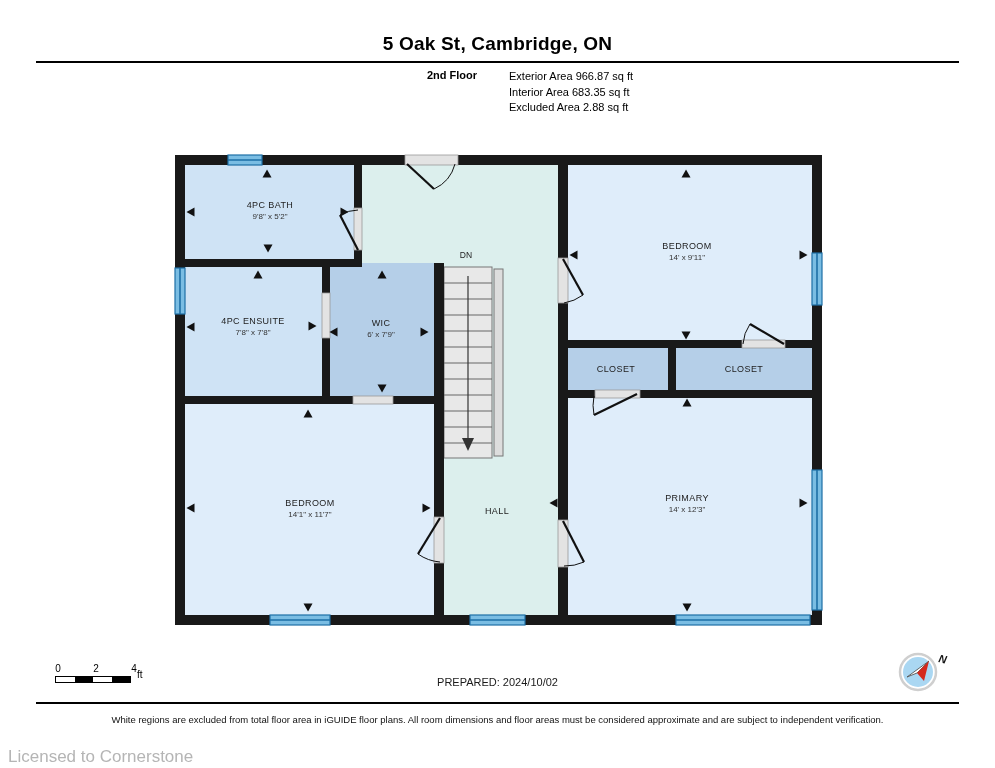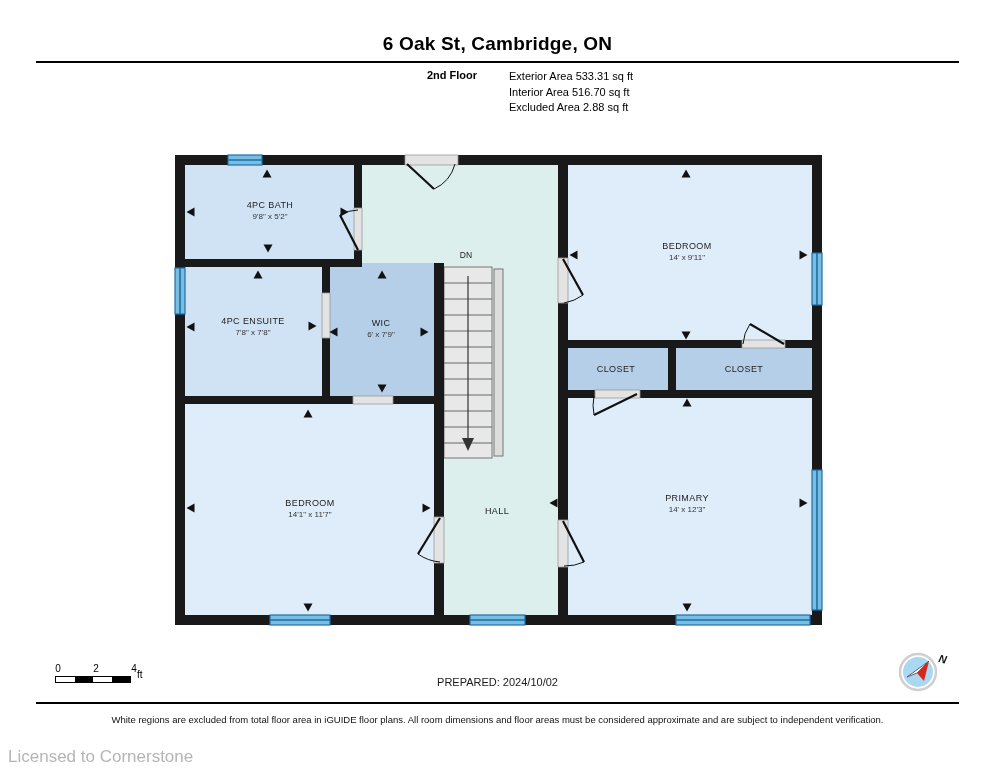--- a/index.html
+++ b/index.html
@@ -33,27 +33,27 @@
 
   .disclaimer { position:absolute; top:714px; left:0; width:100%; text-align:center;
                 font-size:9.5px; color:#111; }
   .license { position:absolute; left:8px; top:747px; font-size:17px; color:#b5b5b5; }
 </style>
 </head>
 <body>
 
 <div class="page">
 
-  <div class="title">6 Oak St, Cambridge, ON</div>
+  <div class="title">5 Oak St, Cambridge, ON</div>
   <div class="rule top"></div>
 
   <div class="floor-label">2nd Floor</div>
   <div class="areas">
-    <div>Exterior Area 533.31 sq ft</div>
-    <div>Interior Area 516.70 sq ft</div>
+    <div>Exterior Area 966.87 sq ft</div>
+    <div>Interior Area 683.35 sq ft</div>
     <div>Excluded Area 2.88 sq ft</div>
   </div>
 
   <svg class="plan-svg" width="660" height="485" viewBox="0 0 660 485">
     <defs>
       <polygon id="arr" points="-4.5,3.5 4.5,3.5 0,-4.5" fill="#111"></polygon>
     </defs>
 
     <g>
       <rect x="10" y="12" width="637" height="460" fill="#dcefed"></rect>

